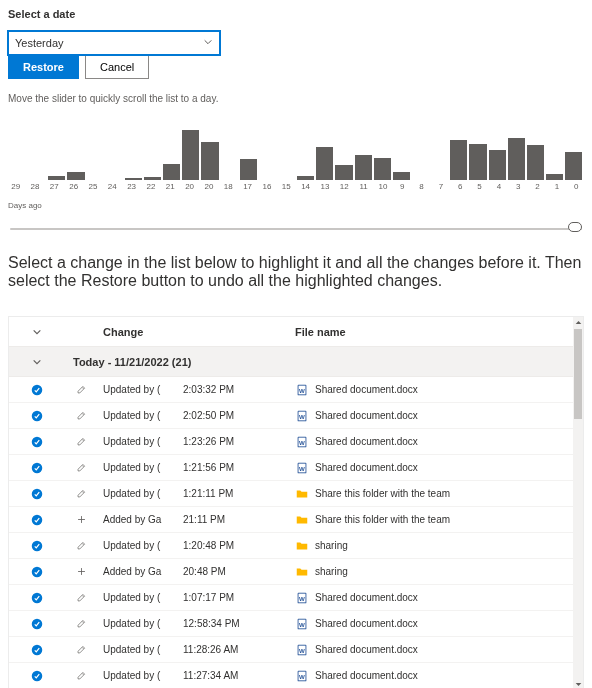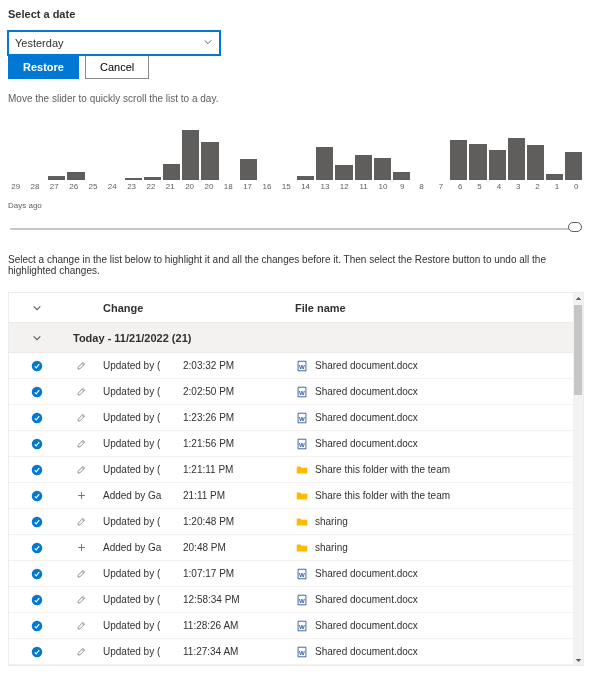--- a/index.html
+++ b/index.html
@@ -14,21 +14,21 @@
   .btn.primary { background: #0078d4; border-color: #0078d4; color: #fff; font-weight: 600; }
   .slhint { font-size: 10px; color: #605e5c; margin-bottom: 16px; }
   .chart { position: relative; height: 60px; display: flex; align-items: flex-end; gap: 2px; padding: 0 2px;}
   .bar { flex: 1; background: #605e5c; }
   .axis { display: flex; padding: 2px 2px 0; gap: 8px; }
   .axis span { flex: 1; text-align: center; font-size: 8px; color: #605e5c; }
   .axlbl { font-size: 8px; color: #605e5c; margin-top: 10px; }
   .slider { position: relative; height: 14px; margin: 12px 2px 18px; }
   .track { position: absolute; left: 0; right: 0; top: 6px; height: 2px; background: #c8c6c4; border-radius: 1px;}
   .thumb { position: absolute; right: 0; top: 0; width: 14px; height: 10px; border: 1px solid #605e5c; border-radius: 7px; background: #fff;}
-  .listhint { font-size: 10px; color: #323130; margin-bottom: 16px; }
+  .listhint { font-size: 16px; color: #323130; margin-bottom: 26px; }
   .listwrap { position: relative; border: 1px solid #ececec; }
   .hdr { display: flex; align-items: center; height: 30px; background: #fff; border-bottom: 1px solid #edebe9; font-size: 11px; font-weight: 600; padding-left: 6px;}
   .col-s { width: 44px; display:flex; justify-content:center; }
   .col-ch { width: 80px; }
   .col-ti { width: 112px; }
   .col-fn { flex: 1; }
   .grp { display: flex; align-items: center; height: 30px; background: #f3f2f1; border-bottom: 1px solid #edebe9; font-size: 11px; font-weight: 600; padding-left: 6px;}
   .row { display: flex; align-items: center; height: 26px; font-size: 10px; color: #323130; border-bottom: 1px solid #f3f2f1; padding-left: 6px; overflow:hidden;}
   .status svg { width: 12px; height: 12px; }
   .act svg { width: 11px; height: 11px; stroke: #605e5c; fill: none; }

